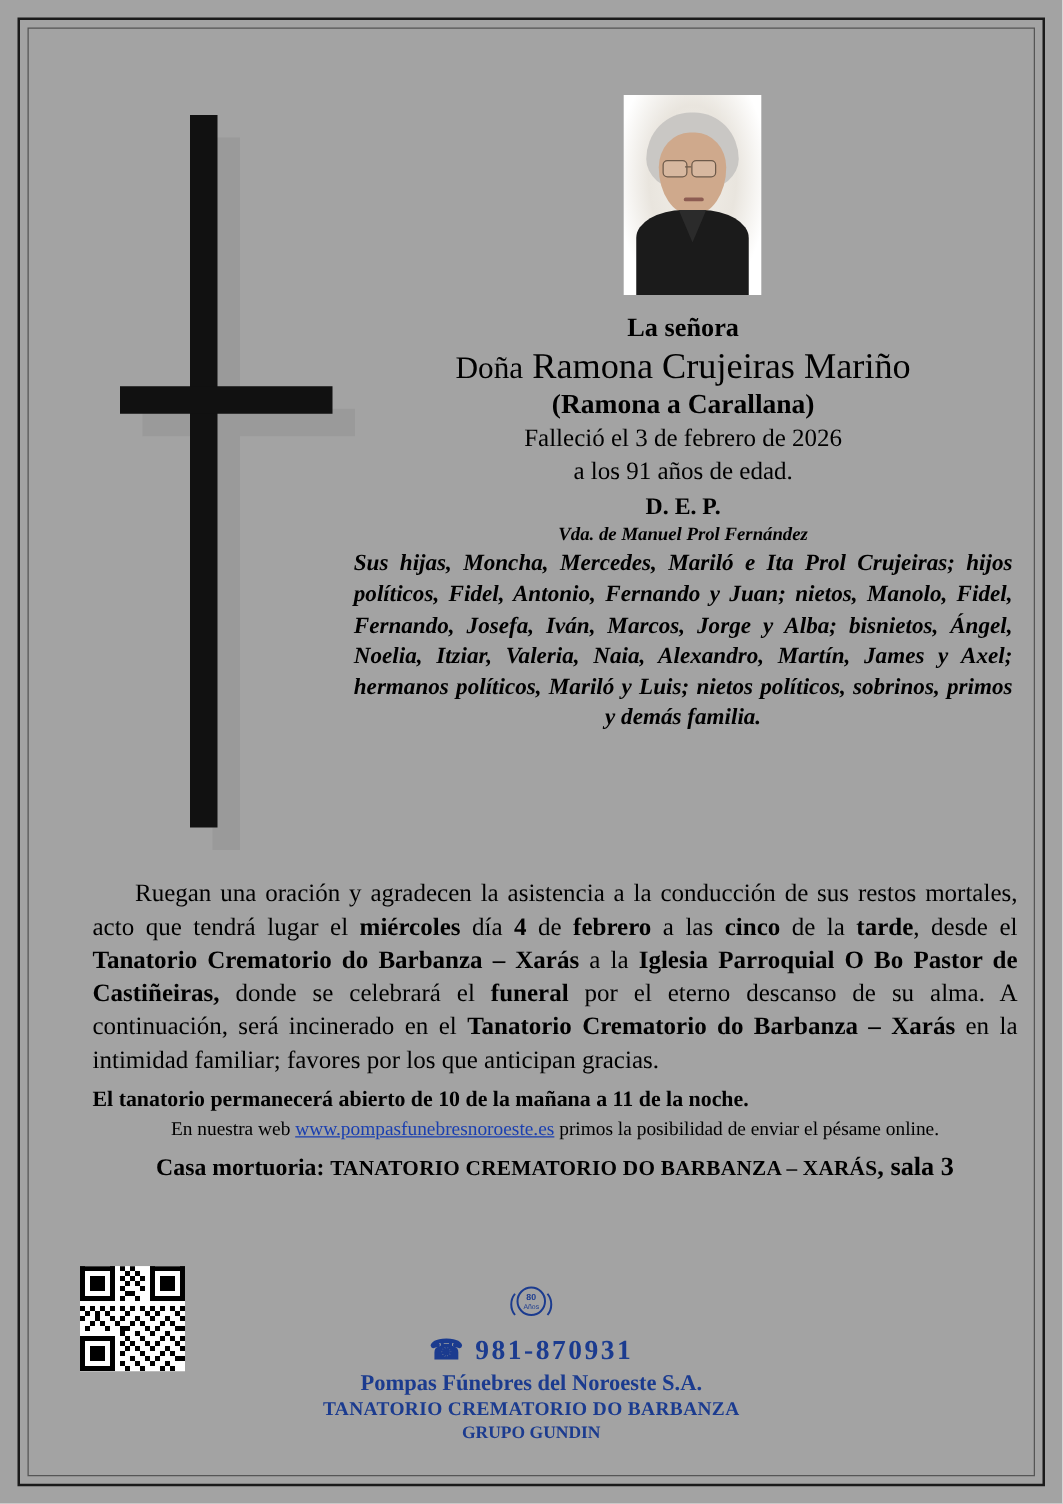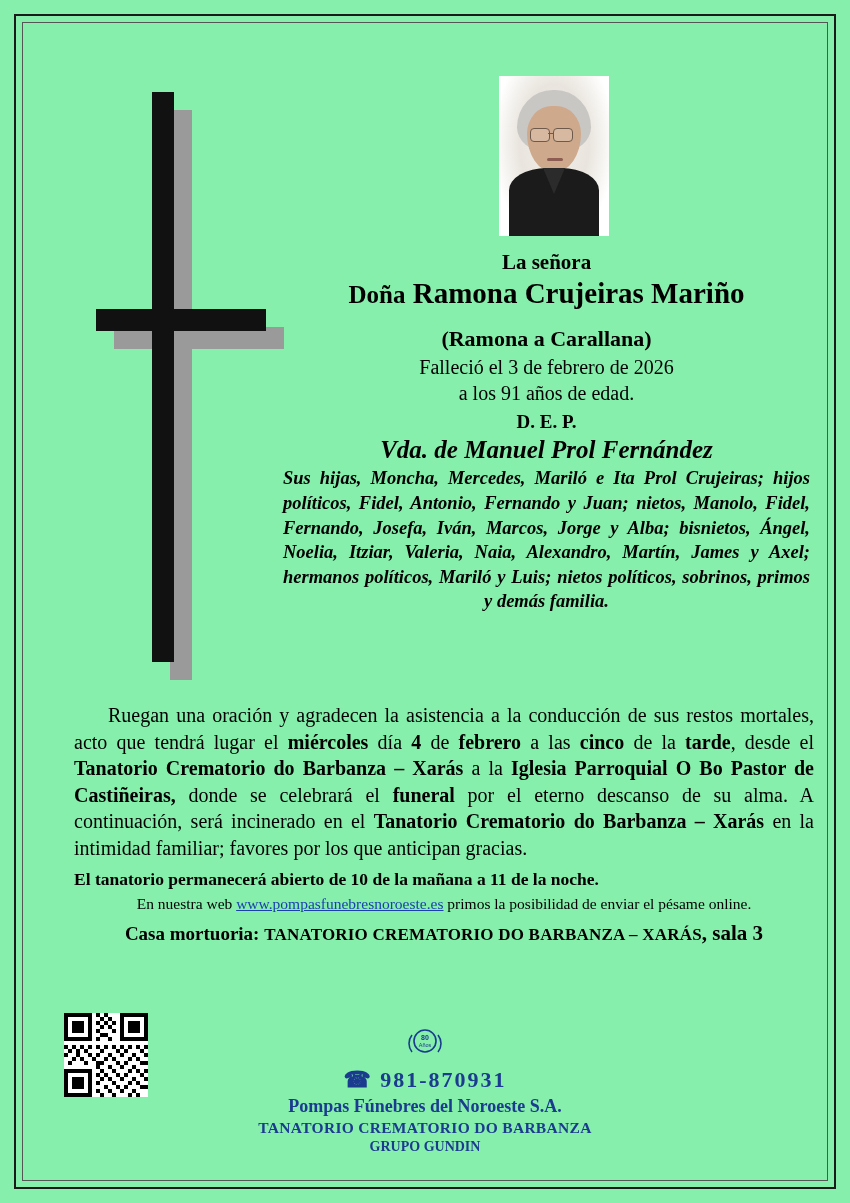--- a/index.html
+++ b/index.html
@@ -13,21 +13,21 @@
     font-family: "Liberation Serif", serif;
     color: #000000;
     overflow: hidden;
   }
   .page {
     position: relative;
     width: 850px;
     height: 1203px;
     box-sizing: border-box;
     padding: 10px;
-    background: #86efac;
+    background: #a3a3a3;
   }
   .outer-frame {
     position: absolute;
     left: 14px;
     top: 14px;
     right: 14px;
     bottom: 14px;
     border: 2px solid #1a1a1a;
     box-sizing: border-box;
   }
@@ -184,44 +184,44 @@
     width: 535px;
     text-align: center;
   }
   .la-senora {
     font-size: 21px;
     font-weight: bold;
     margin-bottom: 2px;
   }
   .name {
     font-size: 29px;
-    font-weight: bold;
+    font-weight: normal;
     line-height: 1.14;
-    margin-bottom: 16px;
+    margin-bottom: 0;
   }
   .name .dona {
     font-size: 25px;
   }
   .alias {
     font-size: 22px;
     font-weight: bold;
     line-height: 1.14;
     margin-bottom: 4px;
   }
   .died {
     font-size: 20px;
     line-height: 1.28;
   }
   .dep {
     font-size: 19px;
     font-weight: bold;
     margin-top: 5px;
   }
   .widow {
-    font-size: 25px;
+    font-size: 15px;
     font-weight: bold;
     font-style: italic;
     margin-top: 3px;
     margin-bottom: 2px;
   }
   .family {
     font-size: 18.5px;
     font-weight: bold;
     font-style: italic;
     line-height: 1.33;

